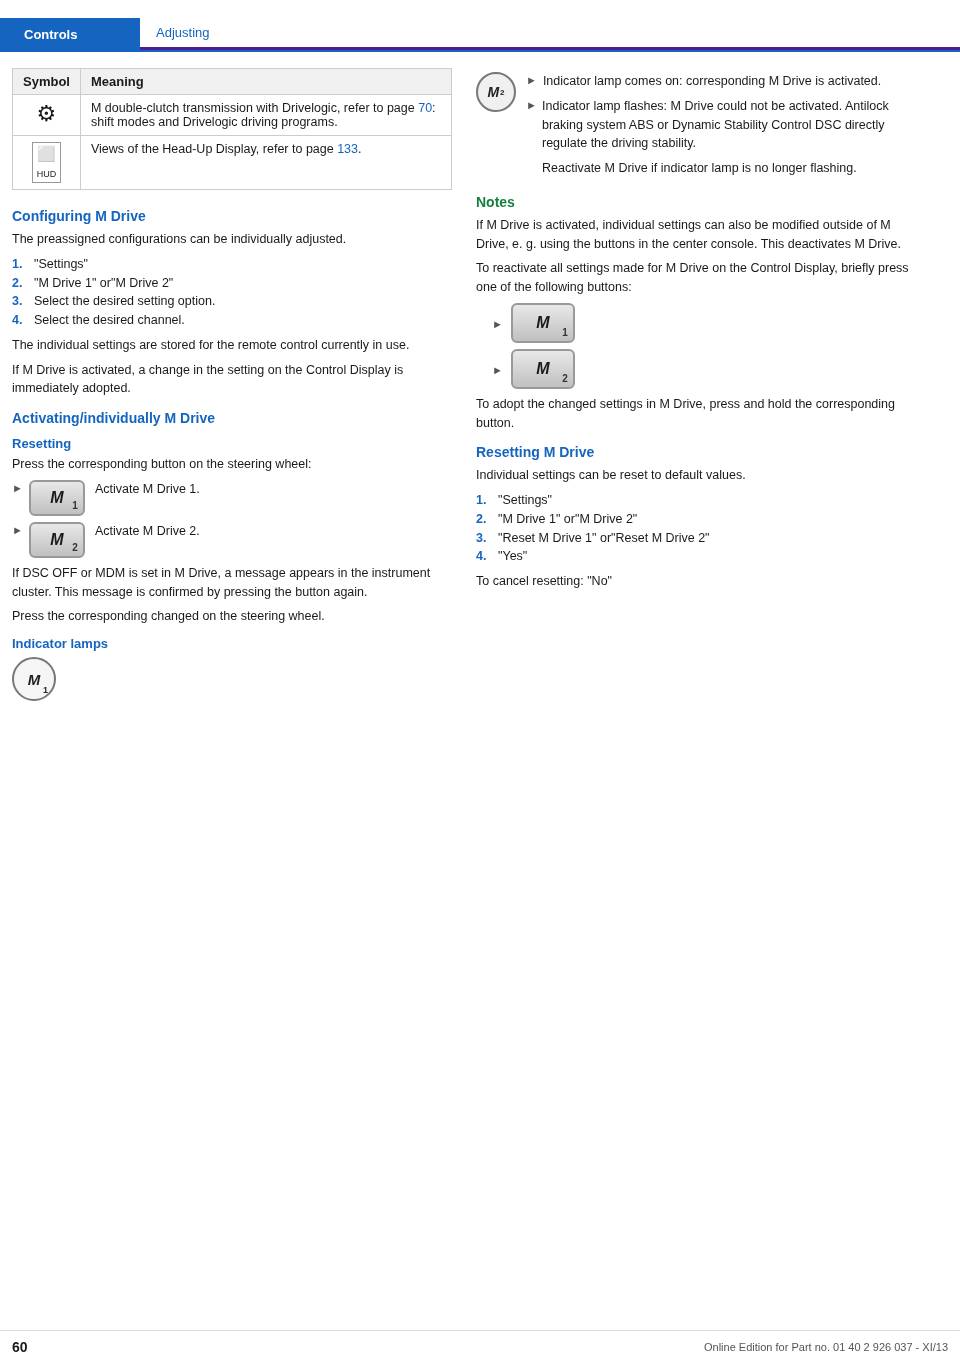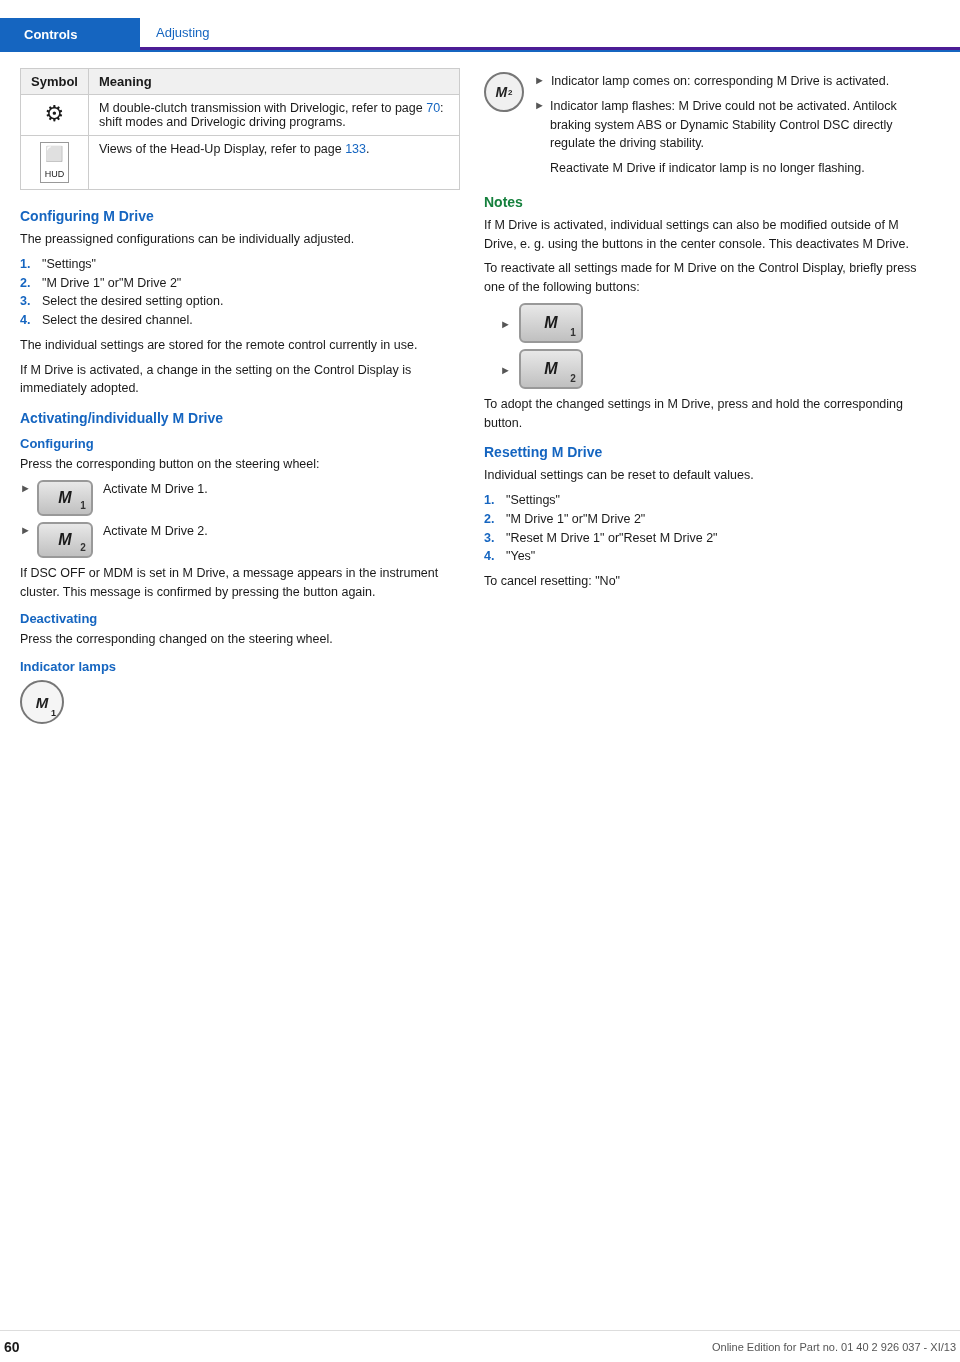--- a/index.html
+++ b/index.html
@@ -37,21 +37,21 @@
       height: 100%;
       display: flex;
       align-items: center;
       border-bottom: 3px solid #4c1d95;
       flex: 1;
     }
 
     
     .content {
       display: flex;
-      padding: 16px 20px 20px 20px;
+      padding: 16px 20px 20px 12px;
       gap: 24px;
     }
 
     .left-col {
       flex: 1;
       max-width: 440px;
     }
 
     .right-col {
       flex: 1;
@@ -329,21 +329,21 @@
           <span class="num">4.</span>
           <span>Select the desired channel.</span>
         </li>
     </ol>
 
     <p class="body-text">The individual settings are stored for the remote control currently in use.</p>
     <p class="body-text">If M Drive is activated, a change in the setting on the Control Display is immediately adopted.</p>
 
     <div class="section-heading">Activating/individually M Drive</div>
 
-    <div class="sub-heading">Configuring</div>
+    <div class="sub-heading">Resetting</div>
     <p class="body-text">Press the corresponding button on the steering wheel:</p>
 
     <div class="bullet-row">
       <span class="bullet-arrow">►</span>
       <div class="bullet-icon">
         <div class="m-drive-btn">
           <span class="m-letter">M</span>
             <span class="sub-num">1</span>
         </div>
       </div>
@@ -356,21 +356,20 @@
         <div class="m-drive-btn">
           <span class="m-letter">M</span>
             <span class="sub-num">2</span>
         </div>
       </div>
       <span class="bullet-text">Activate M Drive 2.</span>
     </div>
 
     <p class="body-text">If DSC OFF or MDM is set in M Drive, a message appears in the instrument cluster. This message is confirmed by pressing the button again.</p>
 
-    <div class="sub-heading">Deactivating</div>
     <p class="body-text">Press the corresponding changed on the steering wheel.</p>
 
     <div class="sub-heading">Indicator lamps</div>
     <div style="margin-top:6px;">
       <div class="lamp-circle">
         <span style="font-style:italic;font-weight:bold;">M</span>
           <span class="sub">1</span>
       </div>
     </div>
 
@@ -442,16 +441,16 @@
           <span>"Yes"</span>
         </li>
     </ol>
 
     <p class="body-text">To cancel resetting: "No"</p>
 
   </div>
 
 </div>
 
-<div style="position:absolute; bottom:0; left:0; right:0; height:32px; background:#fff; border-top:1px solid #ddd; display:flex; align-items:center; justify-content:space-between; padding:0 4px;">
+<div style="position:absolute; bottom:0; left:0; right:0; height:32px; background:#fff; border-top:1px solid #ddd; display:flex; align-items:center; justify-content:space-between; padding:0 12px;">
   <span style="font-size:14px; font-weight:bold;">60</span>
   <span style="font-size:11px; color:#555;">Online Edition for Part no. 01 40 2 926 037 - XI/13</span>
 </div>
 
 </body></html>

